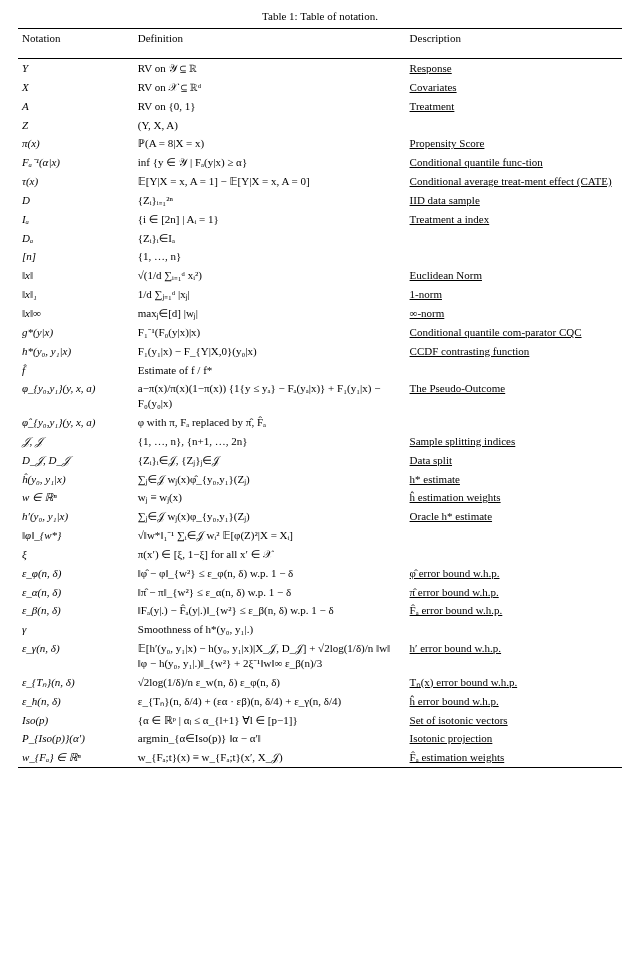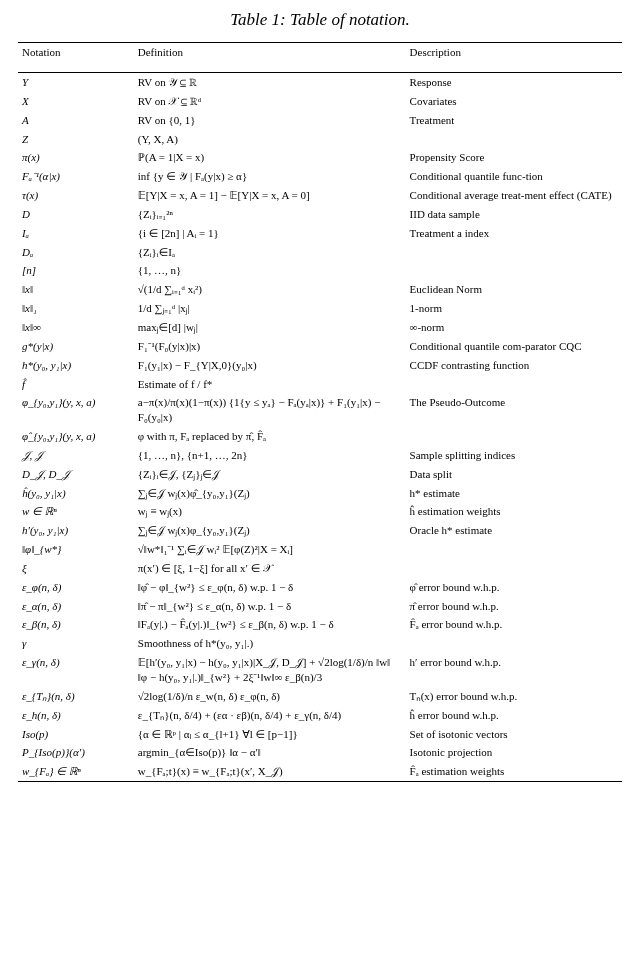--- a/index.html
+++ b/index.html
@@ -7,23 +7,22 @@
       background: #fff;
       font-family: "Times New Roman", Times, serif;
       font-size: 11px;
       color: #000;
       width: 640px;
       min-height: 980px;
       padding: 10px 18px;
     }
     .table-title {
       text-align: center;
-      font-size: 17px;
-      margin-bottom: 12px;
-      font-style: italic;
+      font-size: 11px;
+      margin-bottom: 6px;
     }
     table {
       width: 100%;
       border-collapse: collapse;
       border-top: 1.5px solid #000;
       border-bottom: 1.5px solid #000;
     }
     thead tr {
       border-bottom: 1px solid #000;
     }
@@ -42,20 +41,21 @@
     }
     td.notation {
       width: 115px;
       white-space: nowrap;
     }
     td.definition {
       width: 270px;
     }
     td.description {
       width: 215px;
+      text-decoration: underline;
     }
     .math {
       font-style: italic;
     }
   </style>
 </head>
 <body>
 
 <div class="table-title">Table 1: Table of notation.</div>
 
@@ -83,21 +83,21 @@
         <td class="definition">RV on {0, 1}</td>
         <td class="description">Treatment</td>
       </tr>
       <tr>
         <td class="notation math">Z</td>
         <td class="definition">(Y, X, A)</td>
         <td class="description"></td>
       </tr>
       <tr>
         <td class="notation math">π(x)</td>
-        <td class="definition">ℙ(A = 1|X = x)</td>
+        <td class="definition">ℙ(A = 8|X = x)</td>
         <td class="description">Propensity Score</td>
       </tr>
       <tr>
         <td class="notation math">Fₐ⁻¹(α|x)</td>
         <td class="definition">inf {y ∈ 𝒴 | Fₐ(y|x) ≥ α}</td>
         <td class="description">Conditional quantile func-tion</td>
       </tr>
       <tr>
         <td class="notation math">τ(x)</td>
         <td class="definition">𝔼[Y|X = x, A = 1] − 𝔼[Y|X = x, A = 0]</td>

